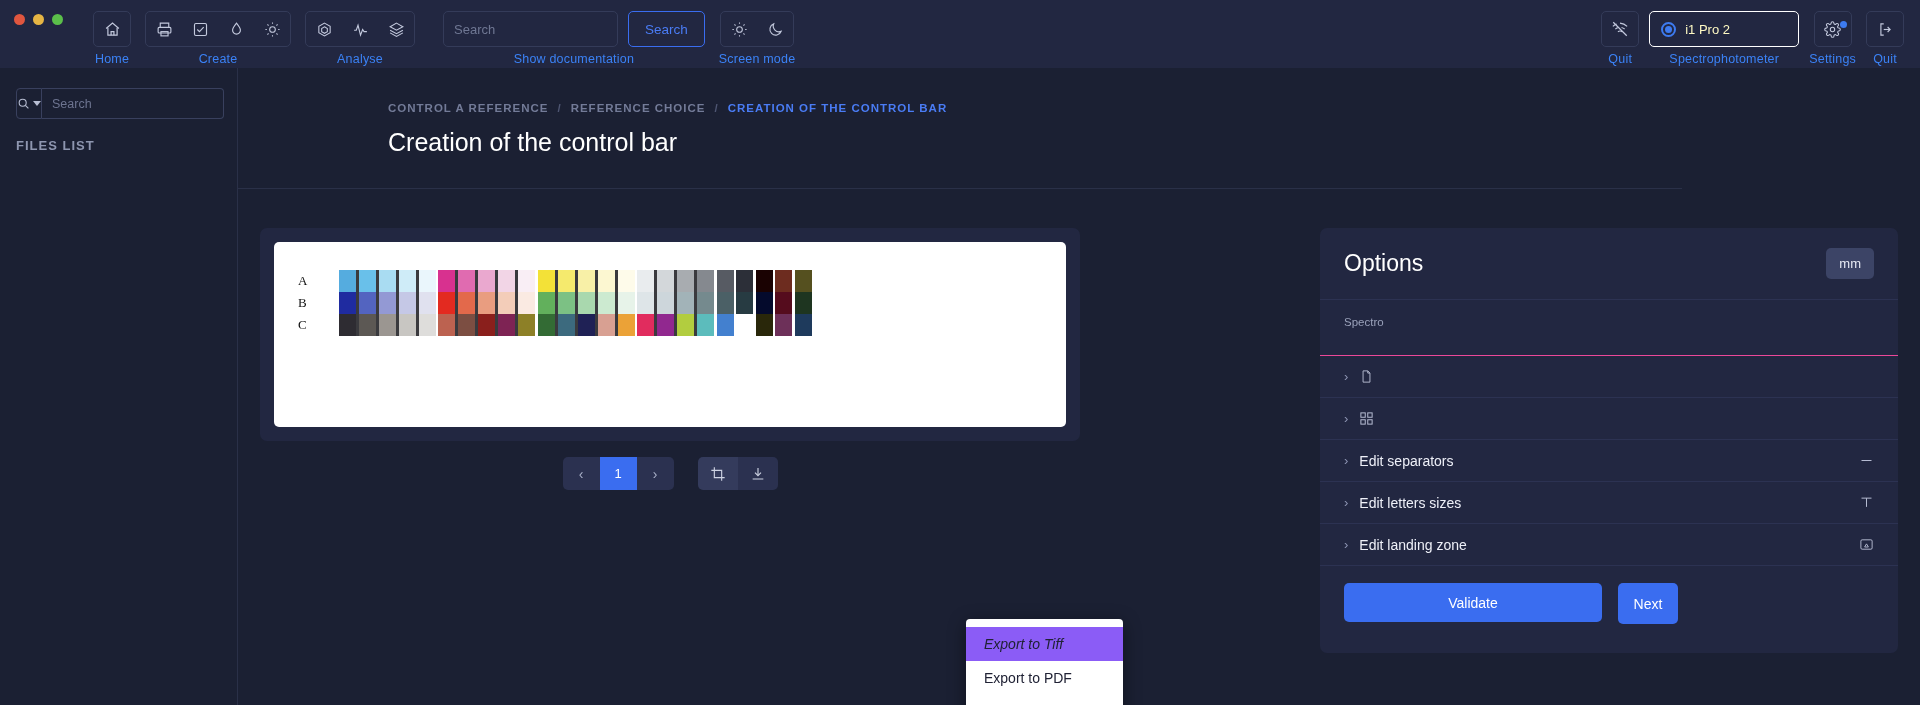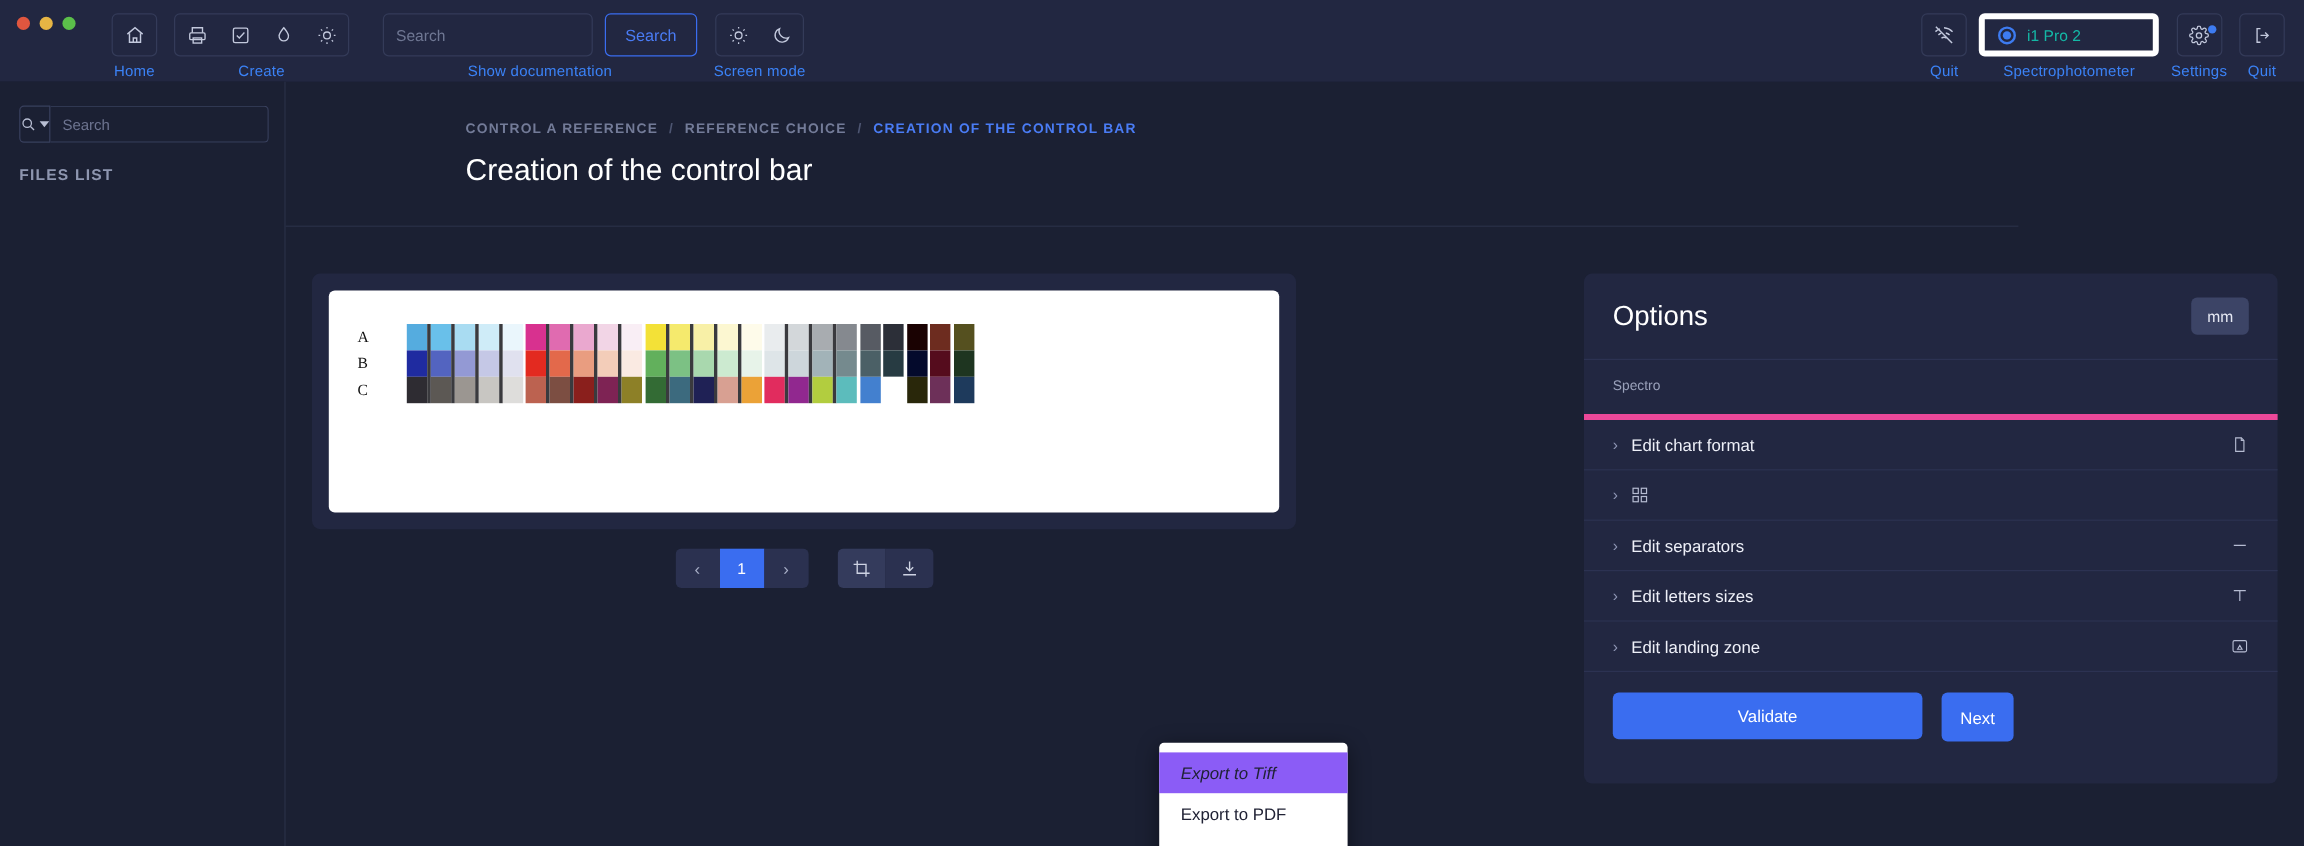--- a/index.html
+++ b/index.html
@@ -46,23 +46,23 @@
   }
   .search-field::placeholder { color: #6f7793; }
   .search-btn {
     height: 36px; padding: 0 16px; border: 1px solid #3a6df0; border-radius: 5px;
     background: transparent; color: #4a7cf5; font-size: 13.5px; cursor: pointer;
     font-family: "Liberation Sans", sans-serif;
   }
 
   .tb-right { margin-left: auto; display: flex; align-items: flex-start; gap: 10px; padding-right: 16px; }
   .spectro-field {
-    width: 150px; height: 36px; border: 5px solid #ffffff; border-radius: 5px;
+    width: 150px; height: 36px; border: 1px solid #ffffff; border-radius: 5px;
     display: flex; align-items: center; gap: 9px; padding: 0 11px; margin-top: 11px;
-    color: #14b8a6; font-size: 13px;
+    color: #fef9c3; font-size: 13px;
   }
   .radio-dot {
     width: 15px; height: 15px; border-radius: 50%; border: 2px solid #3d7bf0;
     display: flex; align-items: center; justify-content: center; flex: none;
   }
   .radio-dot i { width: 7px; height: 7px; border-radius: 50%; background: #3d7bf0; display: block; }
   .settings-wrap { position: relative; }
   .blue-dot {
     position: absolute; top: 9px; right: 4px; width: 7px; height: 7px;
     border-radius: 50%; background: #3d7bf0;
@@ -165,21 +165,21 @@
   }
   .opt-head {
     height: 72px; display: flex; align-items: center; justify-content: space-between;
     padding: 0 24px; border-bottom: 1px solid #2c3252;
   }
   .opt-title { font-size: 23px; color: #fff; }
   .mm-badge {
     background: #3c4466; color: #e6e9f4; font-size: 13px; border-radius: 5px;
     padding: 8px 13px;
   }
-  .spectro-block { padding: 16px 24px 8px; border-bottom: 5px solid #ec4899; }
+  .spectro-block { padding: 16px 24px 18px; border-bottom: 1px solid #ec4899; }
   .spectro-label { font-size: 11.5px; color: #9aa1ba; margin-bottom: 9px; }
   .spectro-input {
     width: 100%; height: 38px; border: 1px solid #434a6b; border-radius: 5px;
     background: transparent; color: #c8cde0; font-size: 14px; padding: 0 12px;
     font-family: "Liberation Sans", sans-serif;
   }
   .spectro-input::placeholder { color: #9aa1ba; }
   .opt-row {
     height: 42px; display: flex; align-items: center; padding: 0 24px;
     border-bottom: 1px solid #2c3252; cursor: pointer;
@@ -245,20 +245,43 @@
         <div class="tb-btn">
           <svg width="17" height="17" viewBox="0 0 24 24" fill="none" stroke="currentColor" stroke-width="1.5">
               <circle cx="12" cy="12" r="4"></circle>
               <path d="M12 2v2M12 20v2M2 12h2M20 12h2M4.9 4.9l1.5 1.5M17.6 17.6l1.5 1.5M19.1 4.9l-1.5 1.5M6.4 17.6l-1.5 1.5"></path>
             </svg>
         </div>
       </div>
       <div class="tb-label">Create</div>
     </div>
 
+    <div class="tb-group">
+      <div class="tb-box">
+        <div class="tb-btn">
+          <svg width="17" height="17" viewBox="0 0 24 24" fill="none" stroke="currentColor" stroke-width="1.5">
+              <path d="M12 3l8 4.5v9L12 21l-8-4.5v-9L12 3z"></path>
+              <path d="M12 8.2l4 2.3v4.6L12 17.4l-4-2.3v-4.6L12 8.2z"></path>
+            </svg>
+        </div>
+        <div class="tb-btn">
+          <svg width="17" height="17" viewBox="0 0 24 24" fill="none" stroke="currentColor" stroke-width="1.6">
+              <path d="M3 13h3l2.5-7 3.5 14 3-8 2 3h4"></path>
+            </svg>
+        </div>
+        <div class="tb-btn">
+          <svg width="17" height="17" viewBox="0 0 24 24" fill="none" stroke="currentColor" stroke-width="1.5">
+              <path d="M12 3l9 5-9 5-9-5 9-5z"></path>
+              <path d="M3 13l9 5 9-5"></path>
+              <path d="M3 16.8l9 5 9-5"></path>
+            </svg>
+        </div>
+      </div>
+      <div class="tb-label">Analyse</div>
+    </div>
 
     <div class="search-group">
       <div class="search-row">
         <input class="search-field" value="" placeholder="Search" style="">
         <button class="search-btn">Search</button>
       </div>
       <div class="tb-label">Show documentation</div>
     </div>
 
     <div class="tb-group">
@@ -550,21 +573,20 @@
       <div class="opt-title">Options</div>
       <div class="mm-badge">mm</div>
     </div>
 
     <div class="spectro-block">
       <div class="spectro-label">Spectro</div>
     </div>
 
     <div class="opt-row">
       <span class="chev">›</span>
-      <span class="opt-label">Edit chart format</span>
       <span class="opt-icon">
         <svg width="15" height="15" viewBox="0 0 24 24" fill="none" stroke="currentColor" stroke-width="1.5">
             <path d="M14 3H6.5v18h11V6.5L14 3z"></path>
             <path d="M14 3v3.5h3.5"></path>
           </svg>
       </span>
     </div>
 
     <div class="opt-row">
       <span class="chev">›</span>

